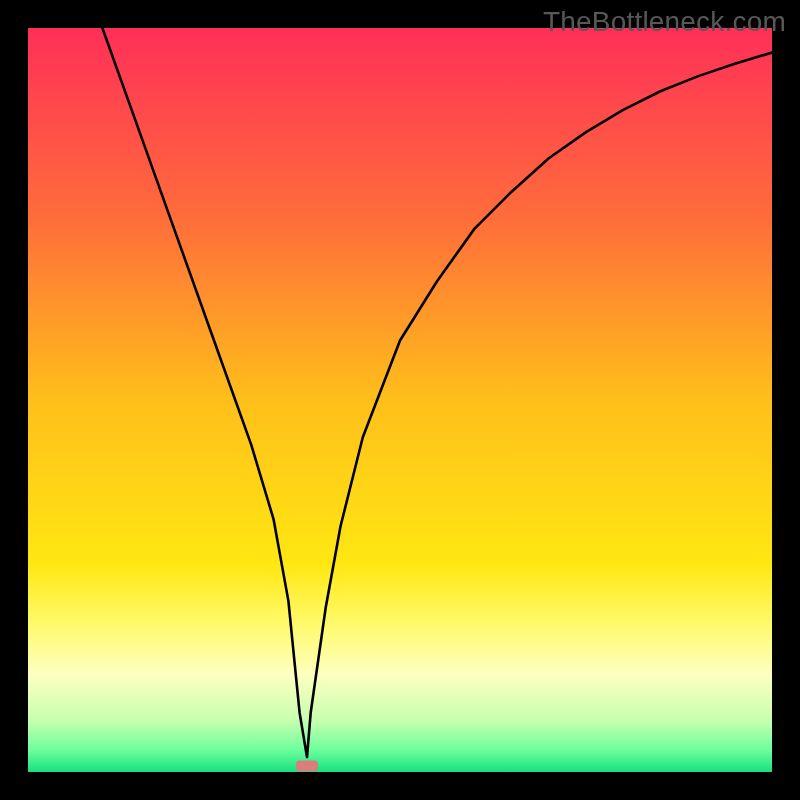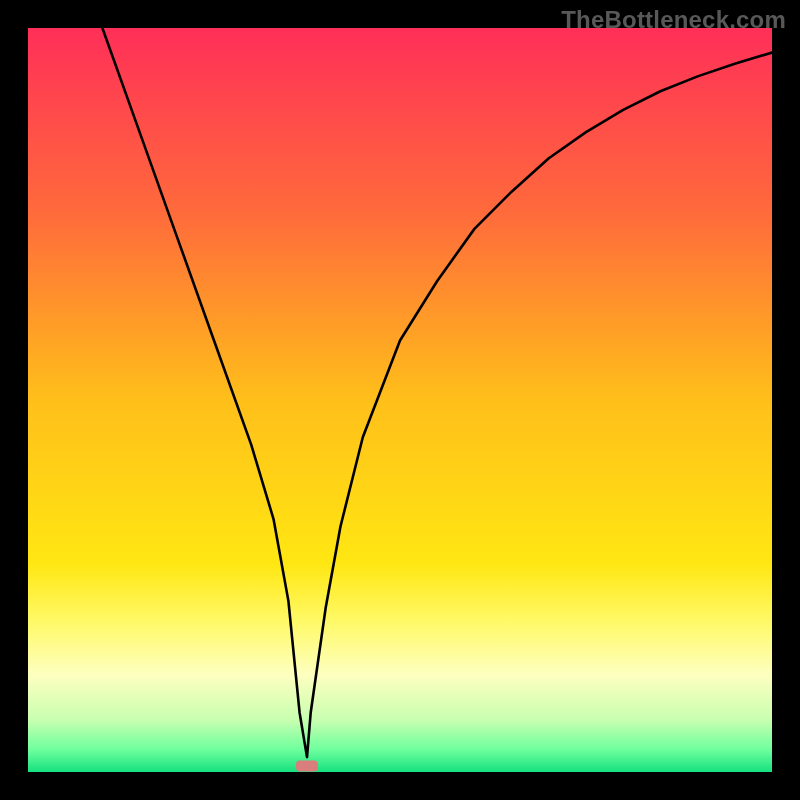--- a/index.html
+++ b/index.html
@@ -28,22 +28,22 @@
   }
   .plot svg {
     display: block;
     width: 100%;
     height: 100%;
   }
   .watermark {
     position: absolute;
     top: 6px;
     right: 14px;
-    font-size: 24px;
-    font-weight: 700;
+    font-size: 28px;
+    font-weight: 400;
     color: #585858;
     letter-spacing: 0.2px;
     font-family: Arial, Helvetica, sans-serif;
   }
 </style>
 </head>
 <body>
 
 <div class="frame">
   <div class="plot">

